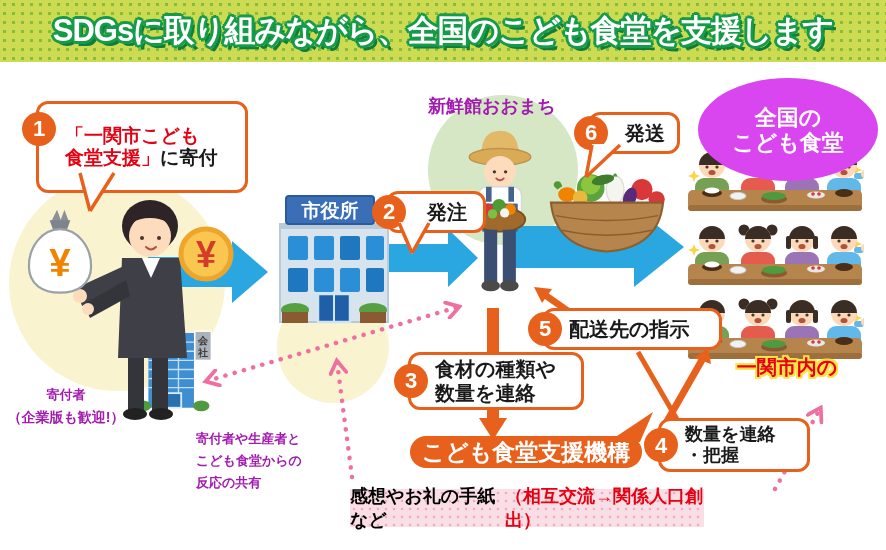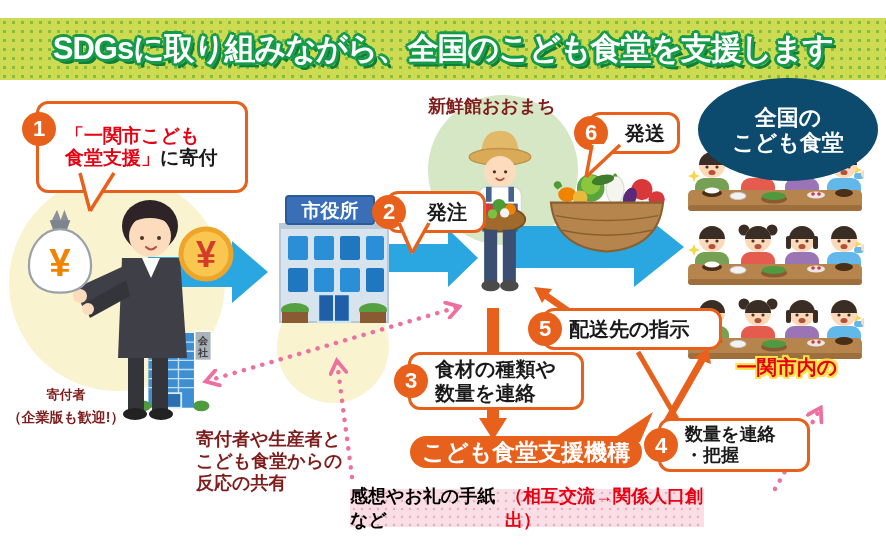--- a/index.html
+++ b/index.html
@@ -4,42 +4,42 @@
 <style>
   html,body{margin:0;padding:0;background:#fff;}
   .canvas{position:relative;width:886px;height:550px;overflow:hidden;background:#fff;
           font-family:"Liberation Sans","DejaVu Sans",sans-serif;}
   .abs{position:absolute;}
   
   .header{left:0;top:0;width:886px;height:62px;
     background-color:#ccdb51;
     background-image:radial-gradient(circle,#86bd3e 1.5px,transparent 1.7px);
     background-size:9px 9px;
-    display:flex;align-items:center;justify-content:center;margin-top:18px;}
+    display:flex;align-items:center;justify-content:center;}
   .header-title{font-size:31px;font-weight:bold;color:#fff;letter-spacing:-1px;
     text-shadow:-2px -2px 0 #169b4a,2px -2px 0 #169b4a,-2px 2px 0 #169b4a,2px 2px 0 #169b4a,
       -3px 0 0 #169b4a,3px 0 0 #169b4a,0 -3px 0 #169b4a,0 3px 0 #169b4a,4px 5px 0 #0f7e3a;}
   
   .bgcircle{border-radius:50%;}
   
   .bubble{position:absolute;background:#fff;border:3.5px solid #e8611c;border-radius:12px;
     display:flex;flex-direction:column;justify-content:center;font-weight:bold;color:#1a1a1a;z-index:30;}
   .num{position:absolute;left:-17px;top:50%;transform:translateY(-50%);width:34px;height:34px;
     background:#e8611c;color:#fff;border-radius:50%;display:flex;align-items:center;justify-content:center;
     font-size:22px;font-weight:bold;}
   .num-top{top:8px;transform:none;}
   .red{color:#e60012;}
   .orgbox{position:absolute;background:#e8611c;border-radius:22px;color:#fff;display:flex;
     align-items:center;justify-content:center;font-weight:bold;z-index:30;}
   
-  .lbl{position:absolute;font-weight:bold;color:#7f1d1d;z-index:35;}
+  .lbl{position:absolute;font-weight:bold;color:#a21caf;z-index:35;}
   .priority{color:#e60012;text-align:center;
     text-shadow:-2px -2px 0 #ffe14a,2px -2px 0 #ffe14a,-2px 2px 0 #ffe14a,2px 2px 0 #ffe14a,
       0 -2px 0 #ffe14a,0 2px 0 #ffe14a,-2px 0 0 #ffe14a,2px 0 0 #ffe14a;}
-  .national{position:absolute;background:#0c4a6e;border-radius:50%;color:#fff;display:flex;
+  .national{position:absolute;background:#d946ef;border-radius:50%;color:#fff;display:flex;
     flex-direction:column;align-items:center;justify-content:center;font-weight:bold;
     font-size:22px;line-height:25px;z-index:25;text-align:center;}
   .feedback{position:absolute;background-color:#fadee5;
     background-image:radial-gradient(circle,#f3a9bd 1.4px,transparent 1.6px);background-size:8px 8px;
     display:flex;align-items:center;justify-content:center;font-weight:bold;font-size:18px;z-index:35;}
   svg{display:block;}
   .layer{left:0;top:0;width:886px;height:550px;pointer-events:none;}
 </style>
 </head>
 <body>
@@ -312,21 +312,21 @@
     <span>こども食堂支援機構</span>
   </div>
 
   <div class="lbl" style="left:428px;top:94px;font-size:18px;">新鮮館おおまち</div>
 
   <div class="lbl" style="left:0px;top:384px;width:132px;text-align:center;line-height:22px;">
     <div style="font-size:13px;">寄付者</div>
     <div style="font-size:14px;">（企業版も歓迎!）</div>
   </div>
 
-  <div class="lbl" style="left:196px;top:428px;font-size:18px;line-height:22px;">
+  <div class="lbl" style="left:196px;top:428px;font-size:13px;line-height:22px;">
     <div>寄付者や生産者と</div>
     <div>こども食堂からの</div>
     <div>反応の共有</div>
   </div>
 
   <div class="lbl priority" style="left:692px;top:356px;width:190px;font-size:20px;line-height:22px;">
     <div>一関市内の</div>
   </div>
 
   <div class="feedback" style="left:350px;top:489px;width:354px;height:38px;">

